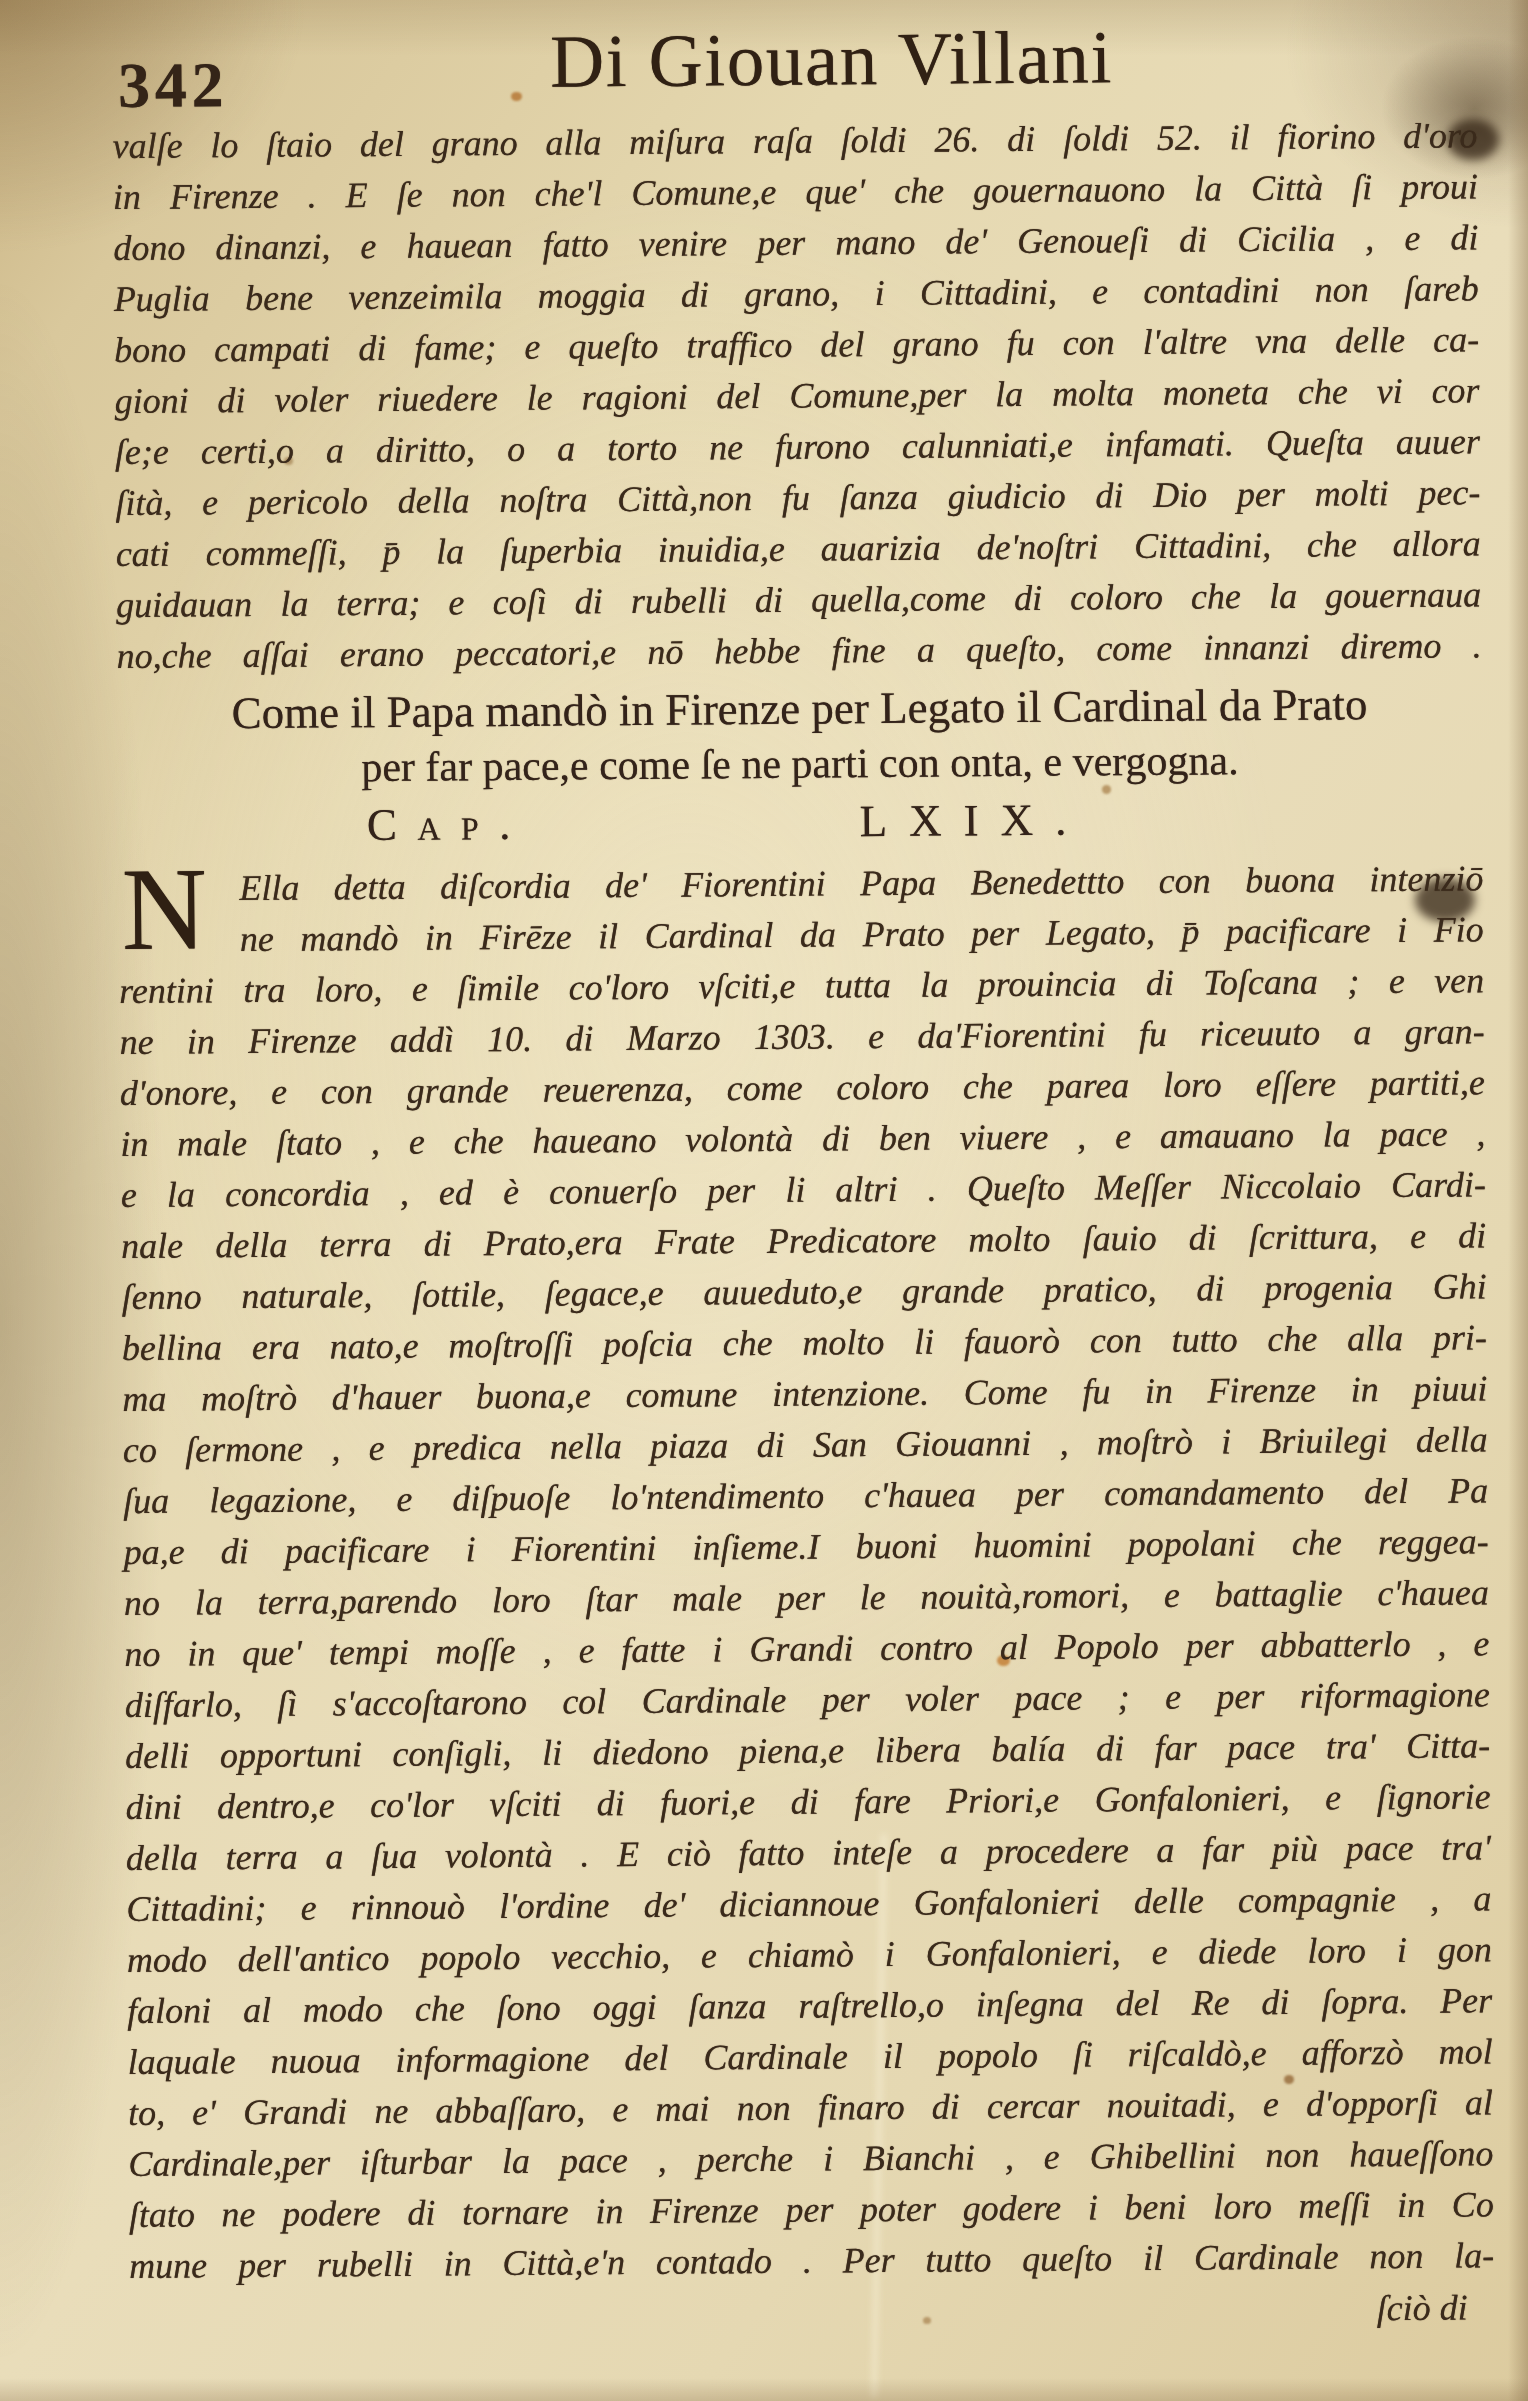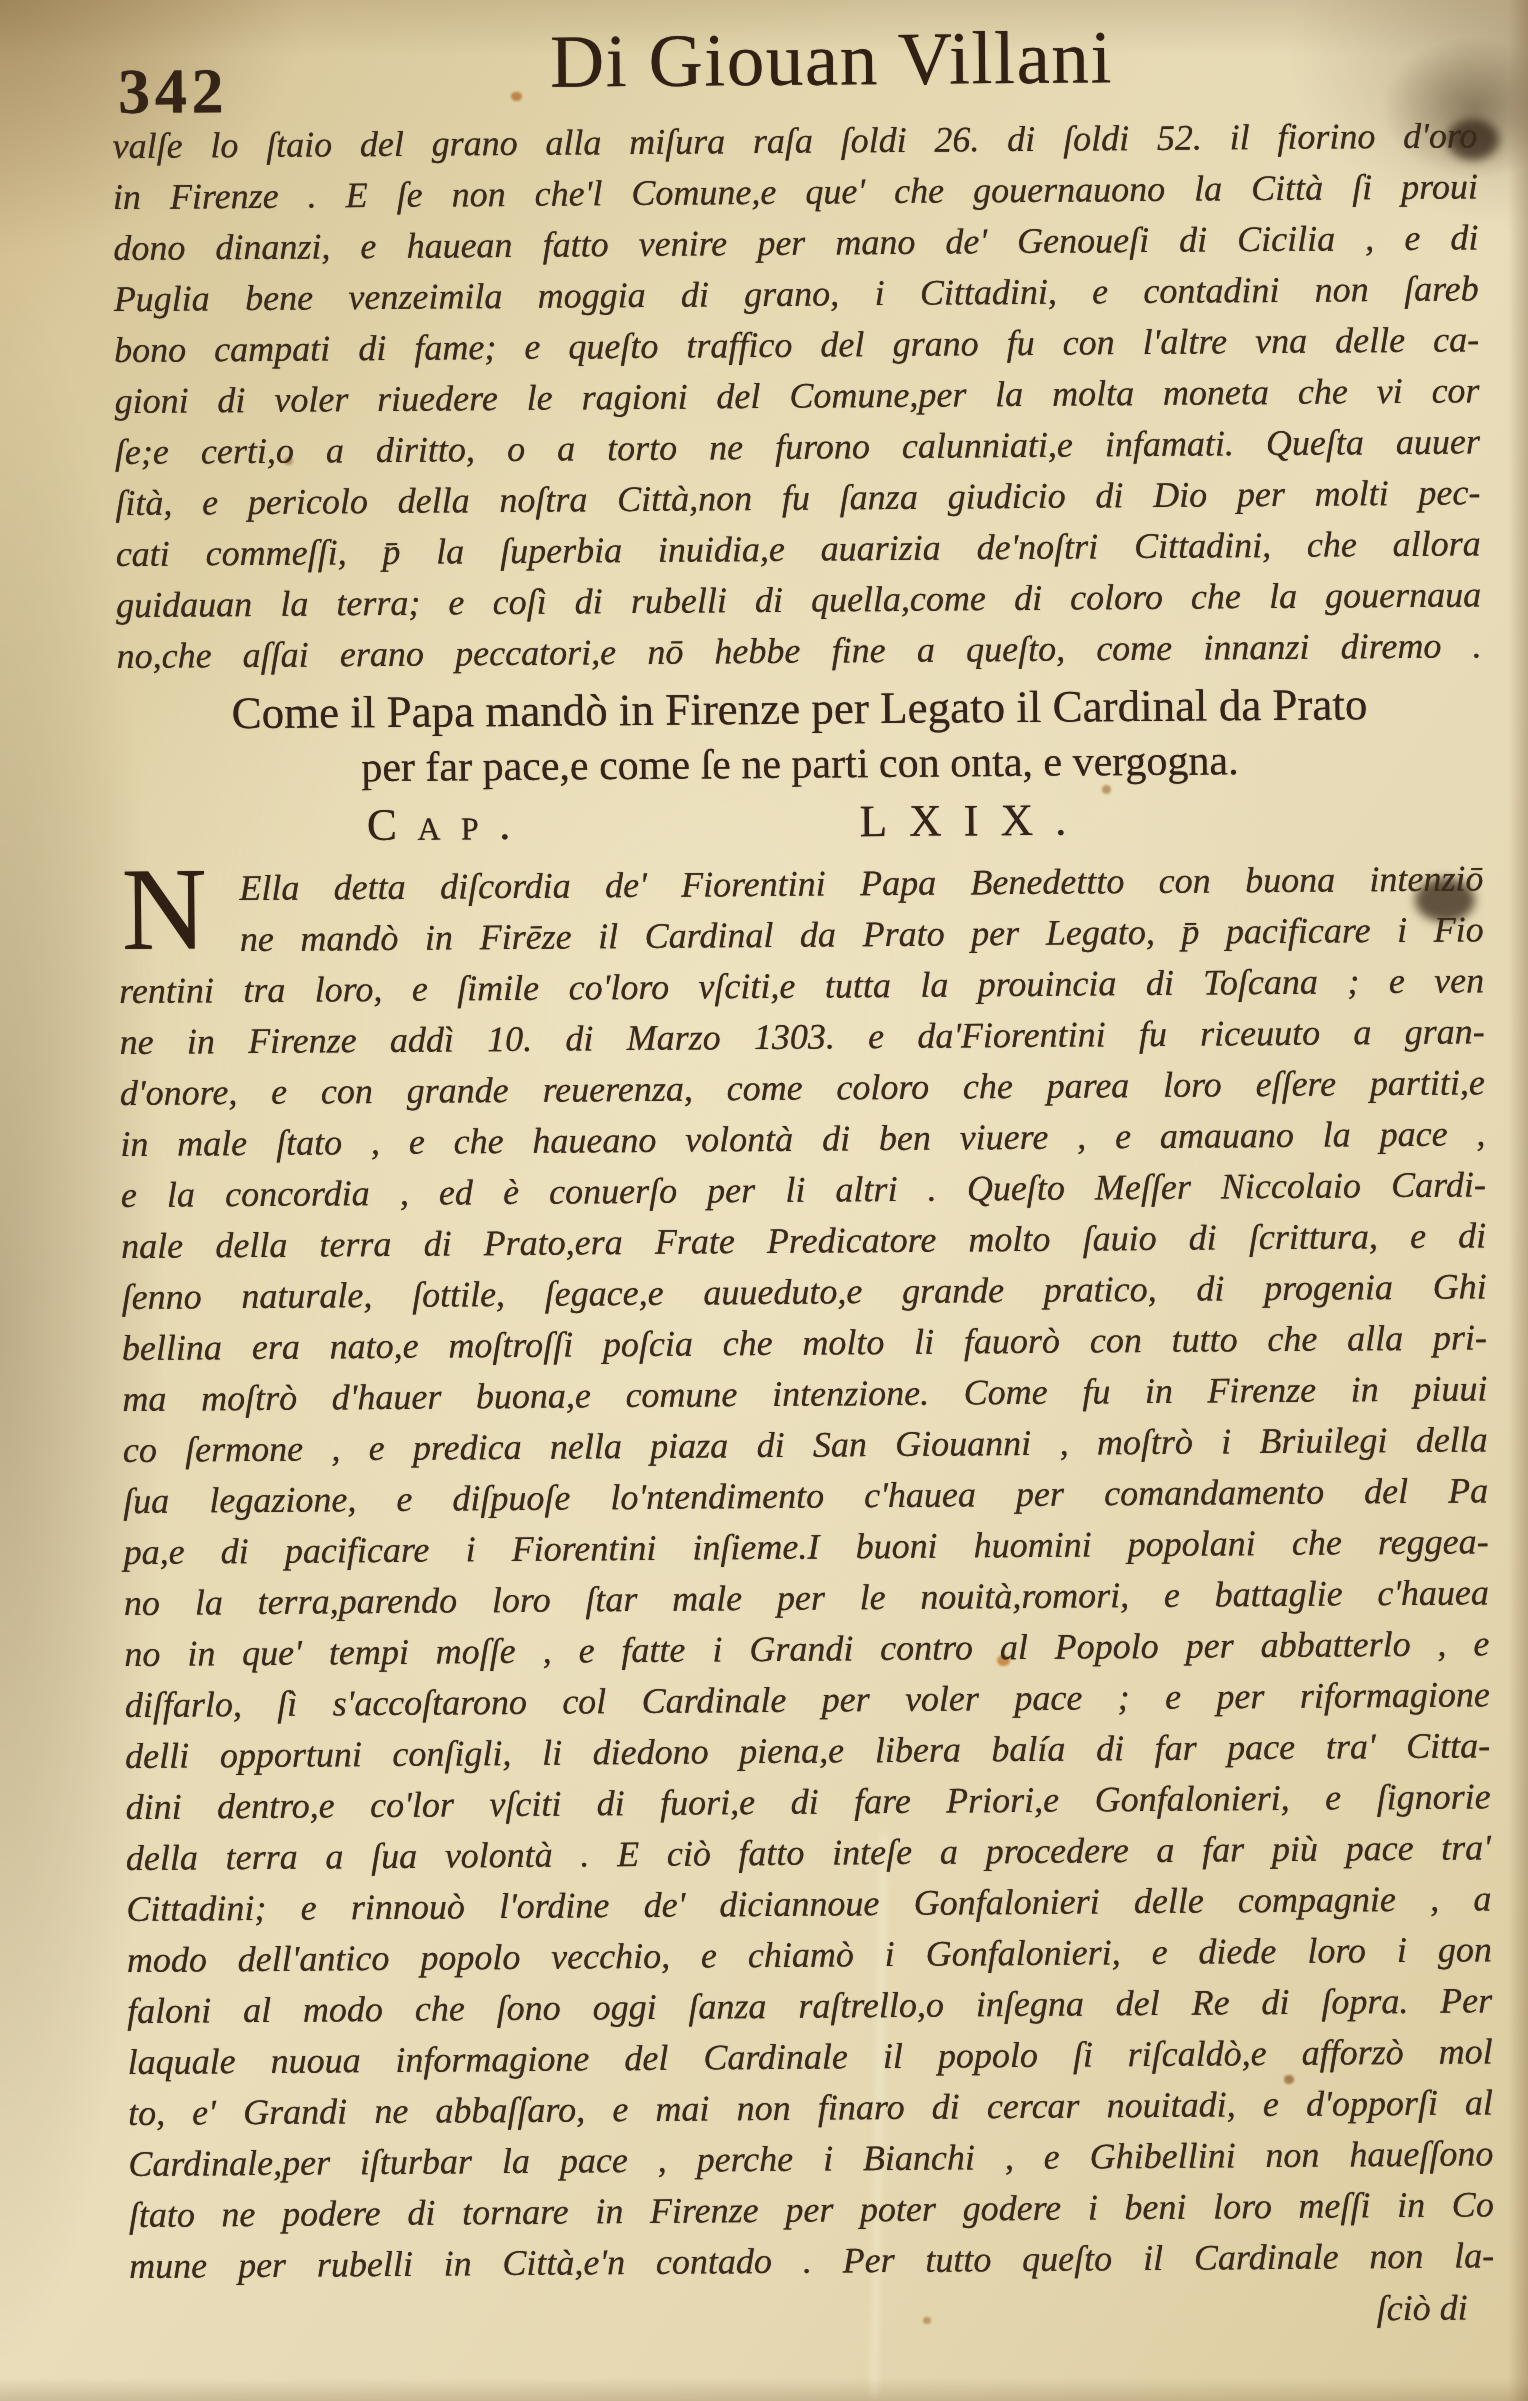--- a/index.html
+++ b/index.html
@@ -10,21 +10,21 @@
       radial-gradient(337px 251px at 100% 2%, rgba(96,70,40,0.32), rgba(96,70,40,0) 72%),
       radial-gradient(408px 337px at 0% 0%, rgba(118,90,52,0.40), rgba(118,90,52,0) 75%),
       radial-gradient(235px 1489px at 0% 55%, rgba(104,80,46,0.33), rgba(104,80,46,0) 70%),
       radial-gradient(862px 1176px at 45% 42%, rgba(250,243,214,0.32), rgba(250,243,214,0) 70%),
       linear-gradient(180deg, rgba(130,102,60,0.22) 0px, rgba(130,102,60,0) 55px),
       linear-gradient(125deg,#c9b383 0%,#d9c89c 9%,#e5d8b0 28%,#e9ddba 52%,#e5d8b2 74%,#dccb9f 100%);
   }
   .text-layer{position:absolute;left:0;top:0;width:1528px;height:2401px;
     transform:rotate(-0.45deg);transform-origin:50% 40%;
     color:#3a2a1b; text-shadow:0 0 0.9px rgba(58,40,25,0.85);}
-  #pagenum{position:absolute;left:125px;top:50px;font-size:64px;font-weight:bold;
+  #pagenum{position:absolute;left:125px;top:44px;font-size:64px;font-weight:bold;
     letter-spacing:4.7px;color:#33241636;color:#342418;}
   #runhead{position:absolute;left:119px;top:17px;width:1365px;text-align:center;
     text-indent:74px;font-size:75px;letter-spacing:1.6px;color:#302114;}
   .para{position:absolute;font-style:italic;font-size:36px;}
   #para1{left:119px;top:116px;width:1365px;line-height:51px;}
   #para2{left:119px;top:859px;width:1365px;line-height:51px;}
   .tline{text-align:justify;text-align-last:justify;}
   #chapheading{position:absolute;left:119px;top:679px;width:1365px;text-align:center;color:#33231a;}
   .h-line{font-size:45px;line-height:60px;}
   .h-line2{font-size:42px;line-height:50px;}

